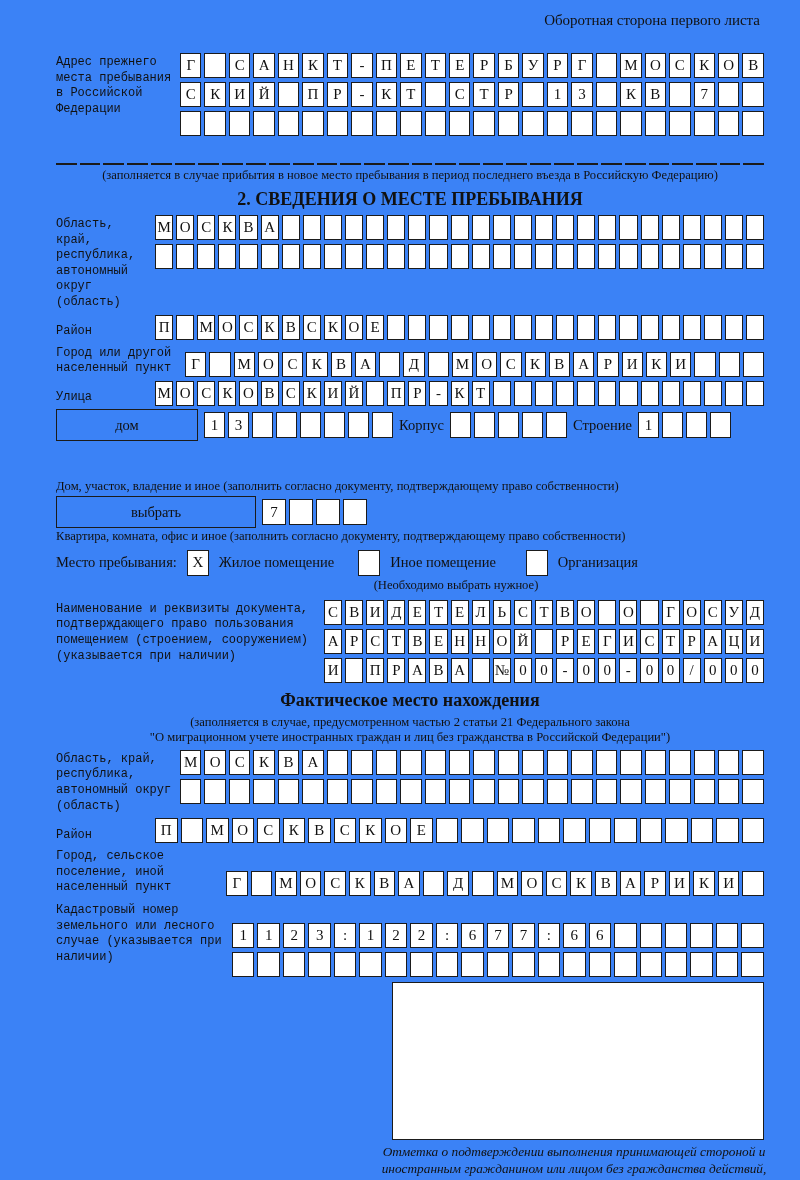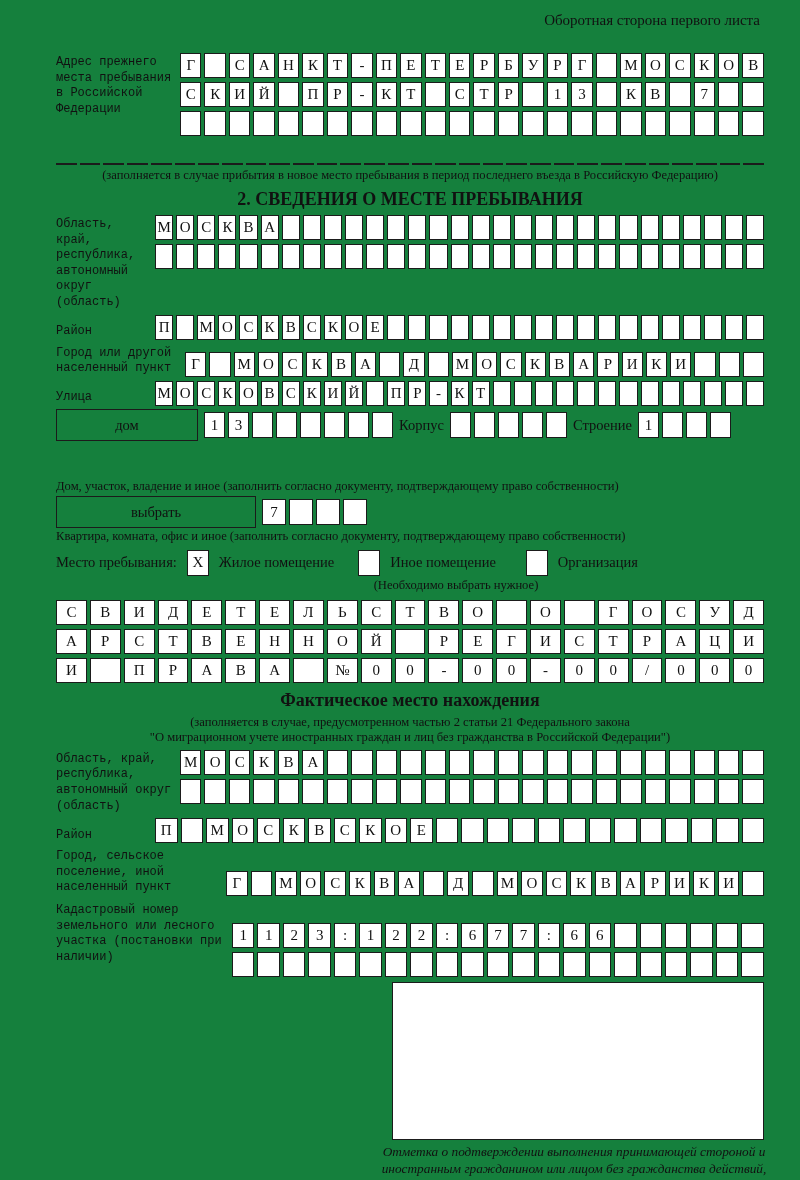--- a/index.html
+++ b/index.html
@@ -1,21 +1,21 @@
 <!DOCTYPE html>
 <html><head>
 <meta charset="utf-8">
 <style>
   * { box-sizing: border-box; margin: 0; padding: 0; }
   html,body { background:#ffffff; }
   .page {
     width: 800px; height: 1180px; overflow: hidden;
     padding: 12px 36px 0 56px;
     font-family: "Liberation Serif", "DejaVu Serif", serif;
-    color: #111; background: #15803d; position: relative;
+    color: #111; background: #3b82f6; position: relative;
   }
   .hdr { text-align: right; font-size: 15px; padding-right: 4px; }
 
   .frow { display: flex; align-items: flex-start; }
   .flabel { font-size: 12px; line-height: 1.3; flex: 0 0 auto; padding-top: 2px; font-family: Liberation Mono, monospace; }
   .fgrid { flex: 1 1 auto; min-width: 0; }
 
   .boxrow { display: flex; gap: 3px; height: 25px; }
   .boxrow + .boxrow { margin-top: 4px; }
   .cell {
@@ -391,20 +391,21 @@
       </div>
     <span>Иное помещение</span>
     <div class="chk boxrow" style="margin-left:20px;">
         <span class="cell"></span>
       </div>
     <span>Организация</span>
   </div>
   <div class="cap" style="margin-left:230px; width:340px; margin-top:2px;">(Необходимо выбрать нужное)</div>
 
   <div class="frow mt7">
+    <div class="flabel" style="width:268px; padding-right:10px;">Наименование и реквизиты документа, подтверждающего право пользования помещением (строением, сооружением) (указывается при наличии)</div>
     <div class="fgrid">
       <div class="boxrow">
           <span class="cell">С</span>
           <span class="cell">В</span>
           <span class="cell">И</span>
           <span class="cell">Д</span>
           <span class="cell">Е</span>
           <span class="cell">Т</span>
           <span class="cell">Е</span>
           <span class="cell">Л</span>
@@ -585,21 +586,21 @@
         <span class="cell">А</span>
         <span class="cell">Р</span>
         <span class="cell">И</span>
         <span class="cell">К</span>
         <span class="cell">И</span>
         <span class="cell"></span>
       </div>
   </div>
 
   <div class="frow mt5">
-    <div class="flabel" style="width:176px;">Кадастровый номер земельного или лесного участка (постановки при наличии)</div>
+    <div class="flabel" style="width:176px;">Кадастровый номер земельного или лесного случае (указывается при наличии)</div>
     <div class="fgrid mt22">
       <div class="boxrow">
           <span class="cell">1</span>
           <span class="cell">1</span>
           <span class="cell">2</span>
           <span class="cell">3</span>
           <span class="cell">:</span>
           <span class="cell">1</span>
           <span class="cell">2</span>
           <span class="cell">2</span>

